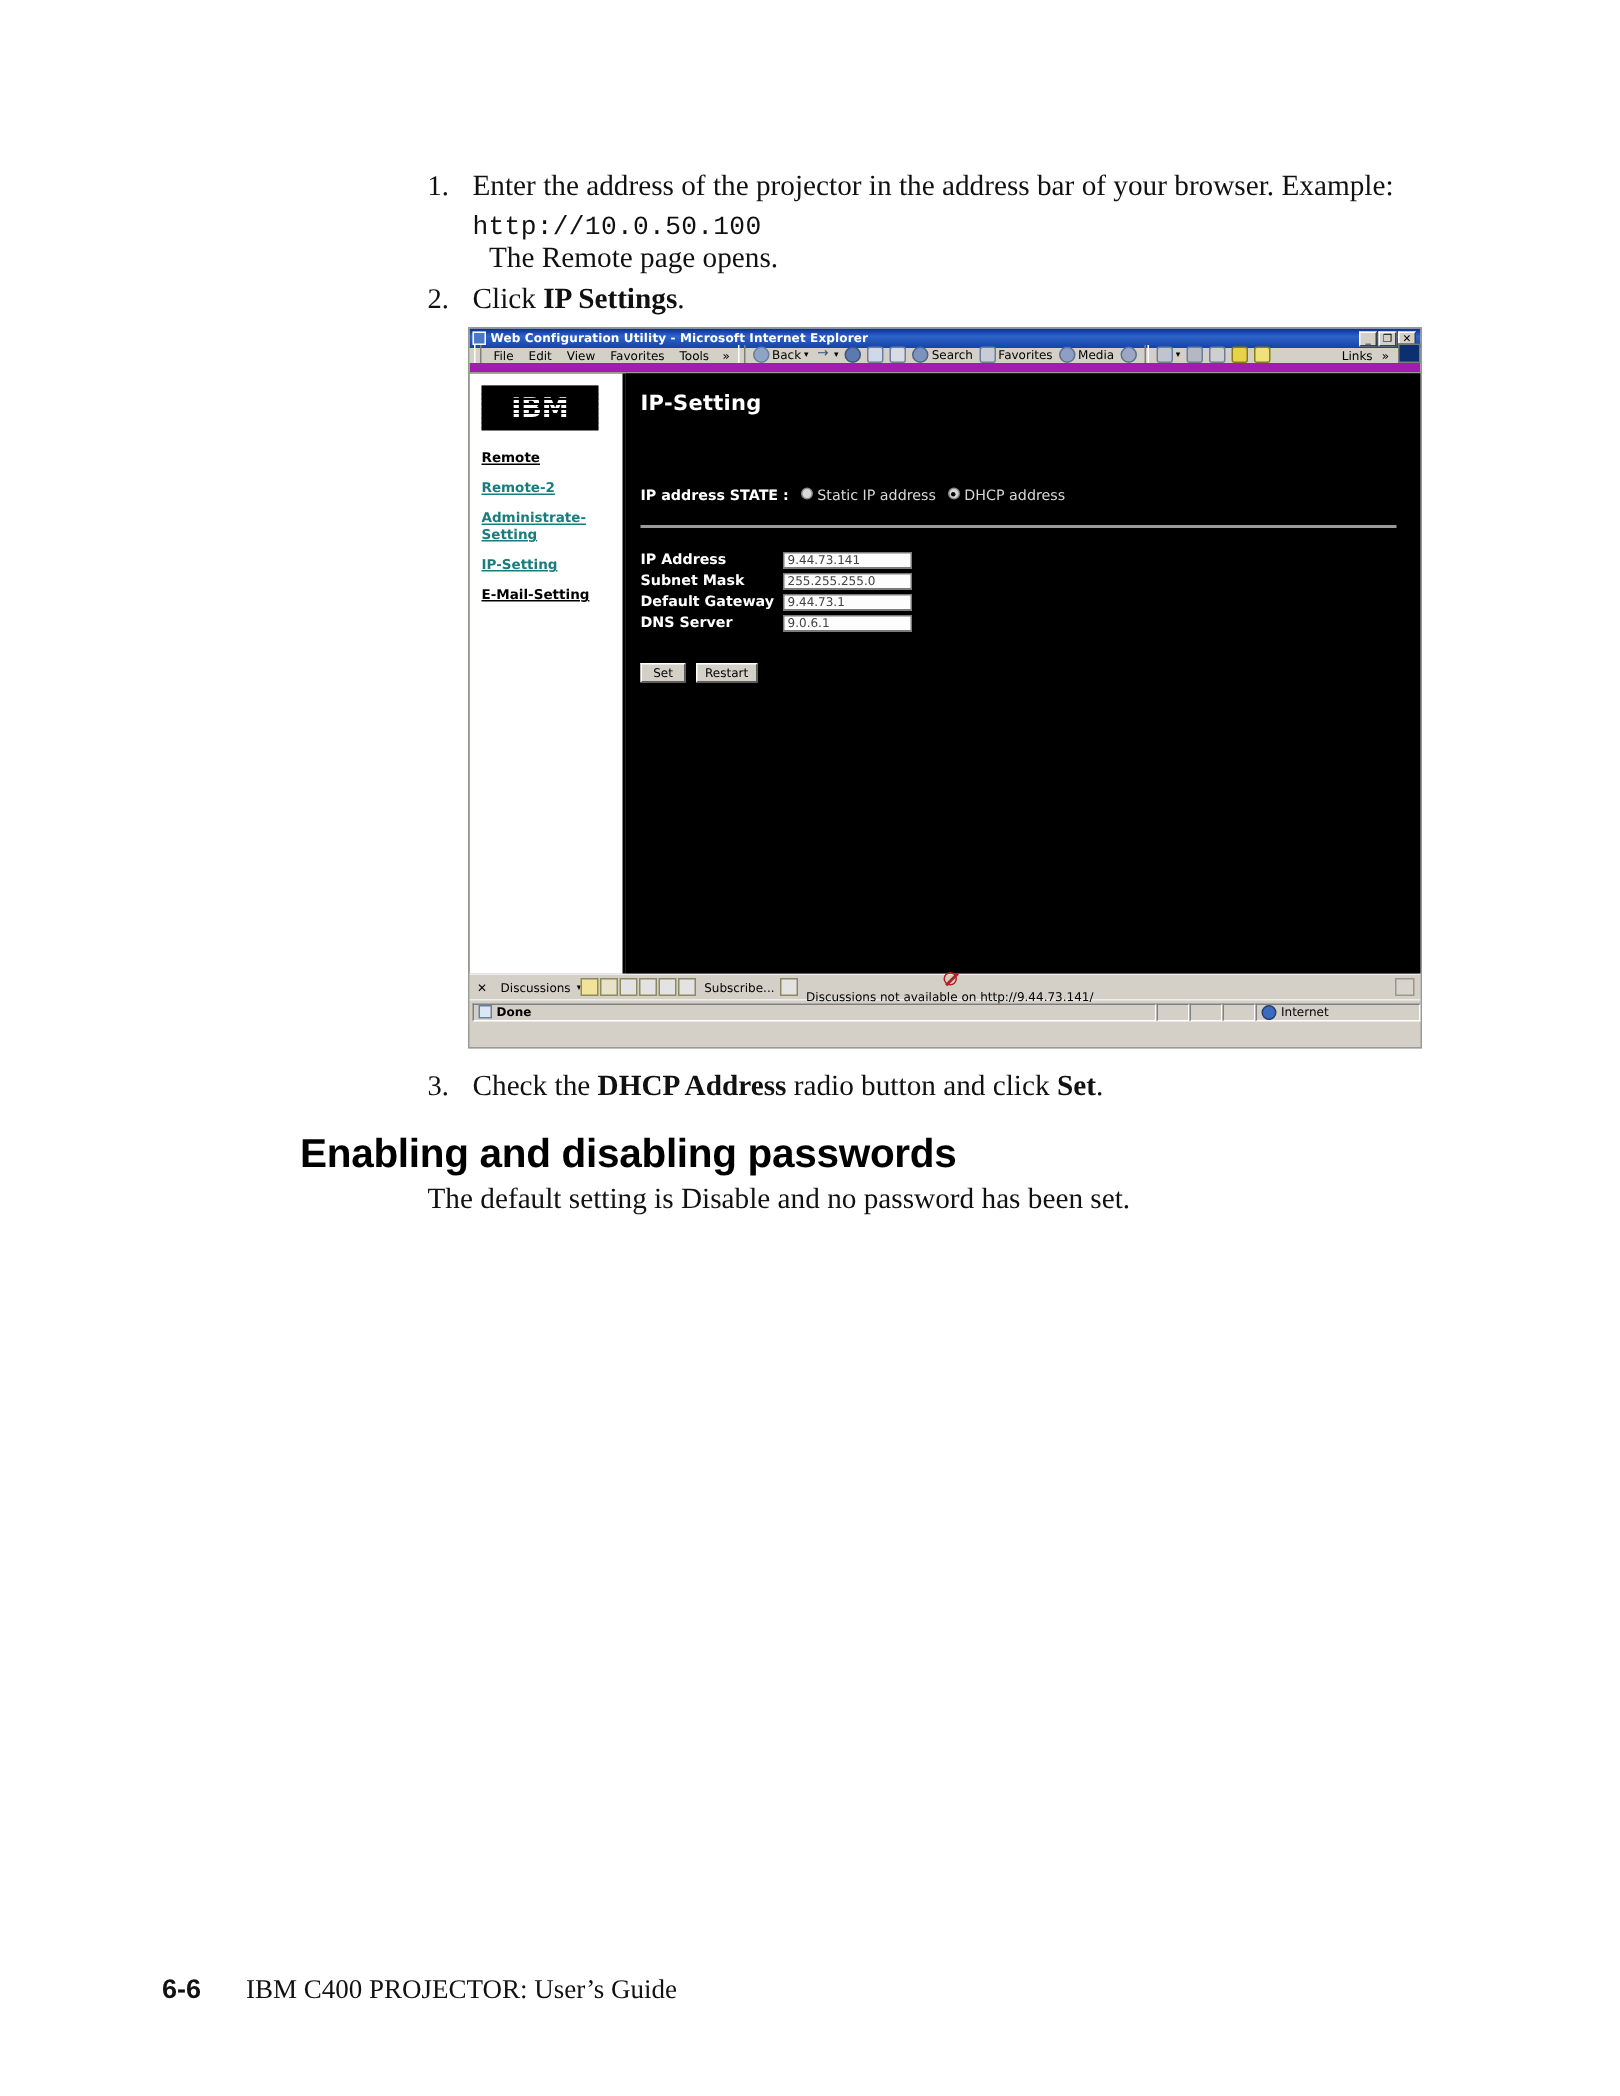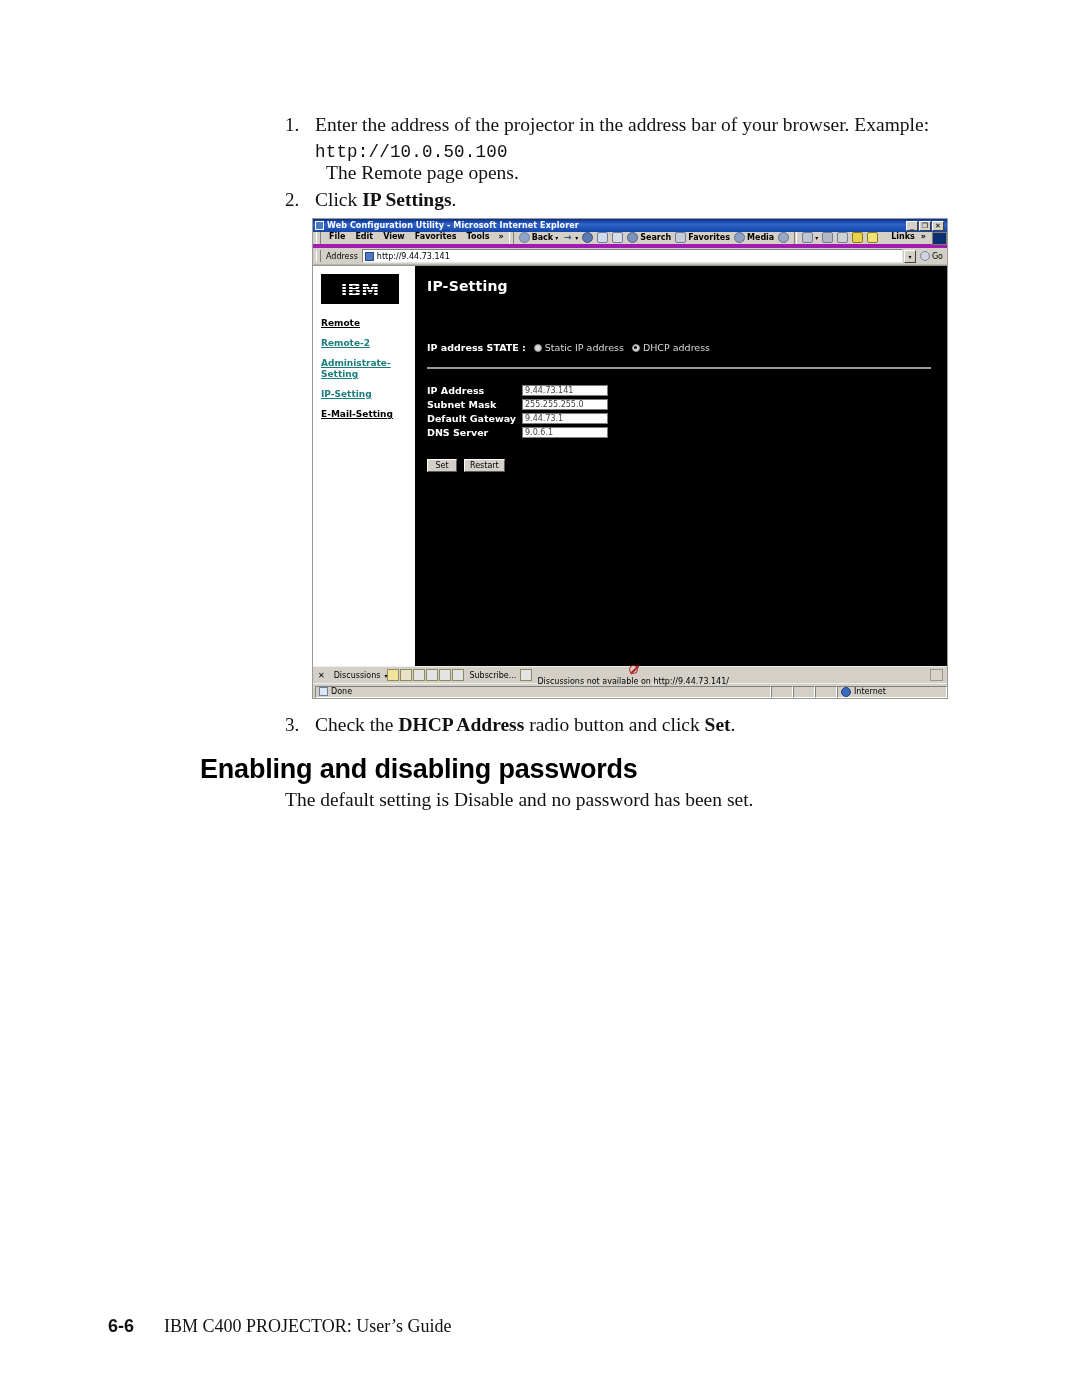--- a/index.html
+++ b/index.html
@@ -135,25 +135,24 @@
     text-align: center;
     color: #000;
     overflow: hidden;
   }
 
   
   .menubar {
     height: 16px;
     background: #d4d0c8;
     display: flex;
-    align-items: flex-start;
-    border-bottom: 4px solid #a21caf;
+    align-items: flex-end;
+    border-bottom: 6px solid #a21caf;
     box-sizing: border-box;
     padding-left: 2px;
-    font-weight: bold;
   }
   .grip {
     width: 3px; height: 12px;
     border-left: 1px solid #fff;
     border-right: 1px solid #808080;
     margin: 0 3px 0 1px;
     flex: 0 0 auto;
   }
   .menu-item {
     font-size: 8px;
@@ -337,21 +336,20 @@
   }
   .ip-title {
     font-size: 14px;
     font-weight: bold;
     color: #ffffff;
     margin: 2px 0 22px 2px;
     letter-spacing: .2px;
   }
   .state-row {
     display: flex;
-    align-items: center;
     font-size: 9.5px;
     font-weight: bold;
     color: #fff;
     margin-left: 2px;
     margin-top: 48px;
   }
   .radio {
     width: 8px; height: 8px;
     border-radius: 50%;
     background: #d8d8d8;
@@ -493,21 +491,21 @@
     height: 12px;
     border: 1px solid #808080;
     border-right-color: #fff;
     border-bottom-color: #fff;
     box-sizing: border-box;
     display: flex;
     align-items: center;
     gap: 3px;
     padding: 0 3px;
   }
-  .st-main { flex: 1 1 auto; }
+  .st-main { flex: 1 1 auto; font-weight: bold; }
   .st-small { width: 22px; flex: 0 0 22px; }
   .st-zone { width: 110px; flex: 0 0 110px; }
   .st-doc {
     width: 9px; height: 9px;
     background: #dde6f5;
     border: 1px solid #6a7fa0;
     box-sizing: border-box;
     flex: 0 0 auto;
   }
   .st-globe {
@@ -614,33 +612,20 @@
         <span class="ic ic-yellow"></span>
       </span>
       <span class="spacer"></span>
       <span class="links-box">
         <span>Links</span>
         <span class="chev">»</span>
       </span>
       <span class="ie-logo"></span>
     </div>
 
-    <div class="addressbar">
-      <span class="grip"></span>
-      <span class="addr-label">Address</span>
-      <span class="addr-field">
-        <span class="addr-ie"></span>
-        <span class="addr-text">http://9.44.73.141</span>
-      </span>
-      <span class="addr-drop">▾</span>
-      <span class="go-btn">
-        <span class="ic ic-go"></span>
-        <span>Go</span>
-      </span>
-    </div>
 
     <div class="viewport">
 
       <div class="nav-pane">
         <div class="ibm-logo">
           <span class="letters">IBM</span>
           <span class="stripes"></span>
         </div>
         <div class="nav-link black">Remote</div>
         <div class="nav-link teal">Remote-2</div>

